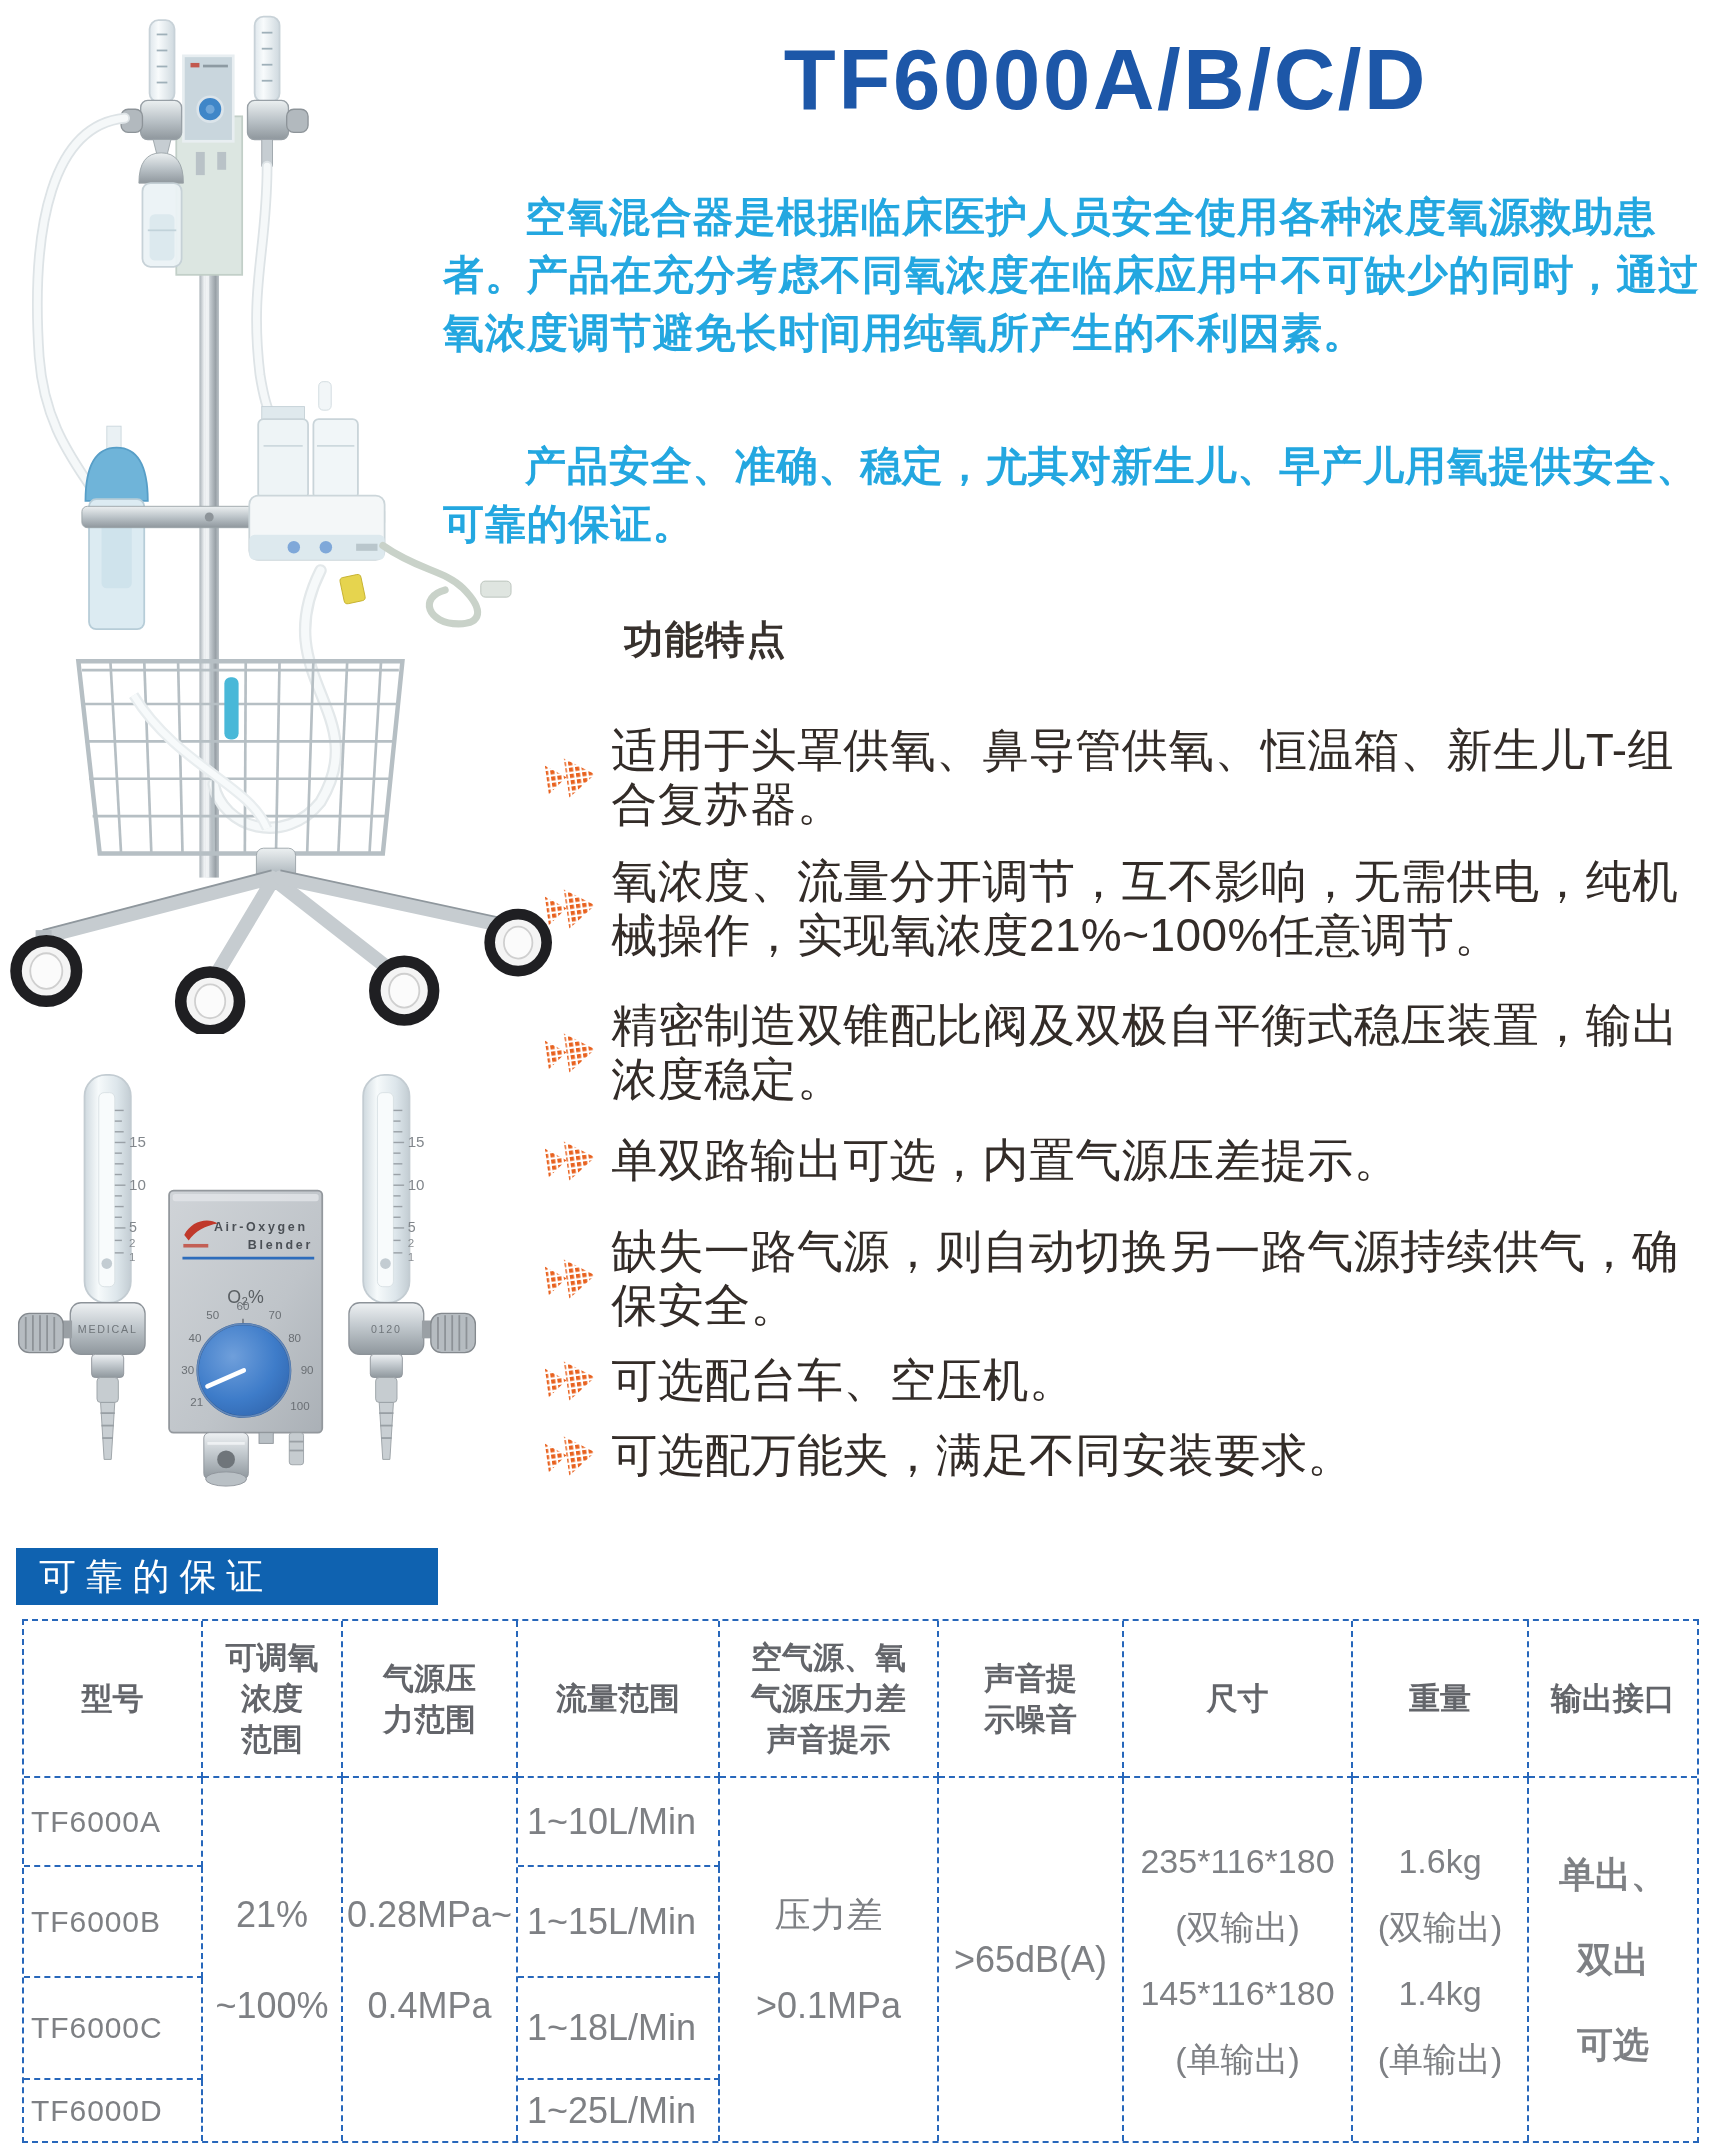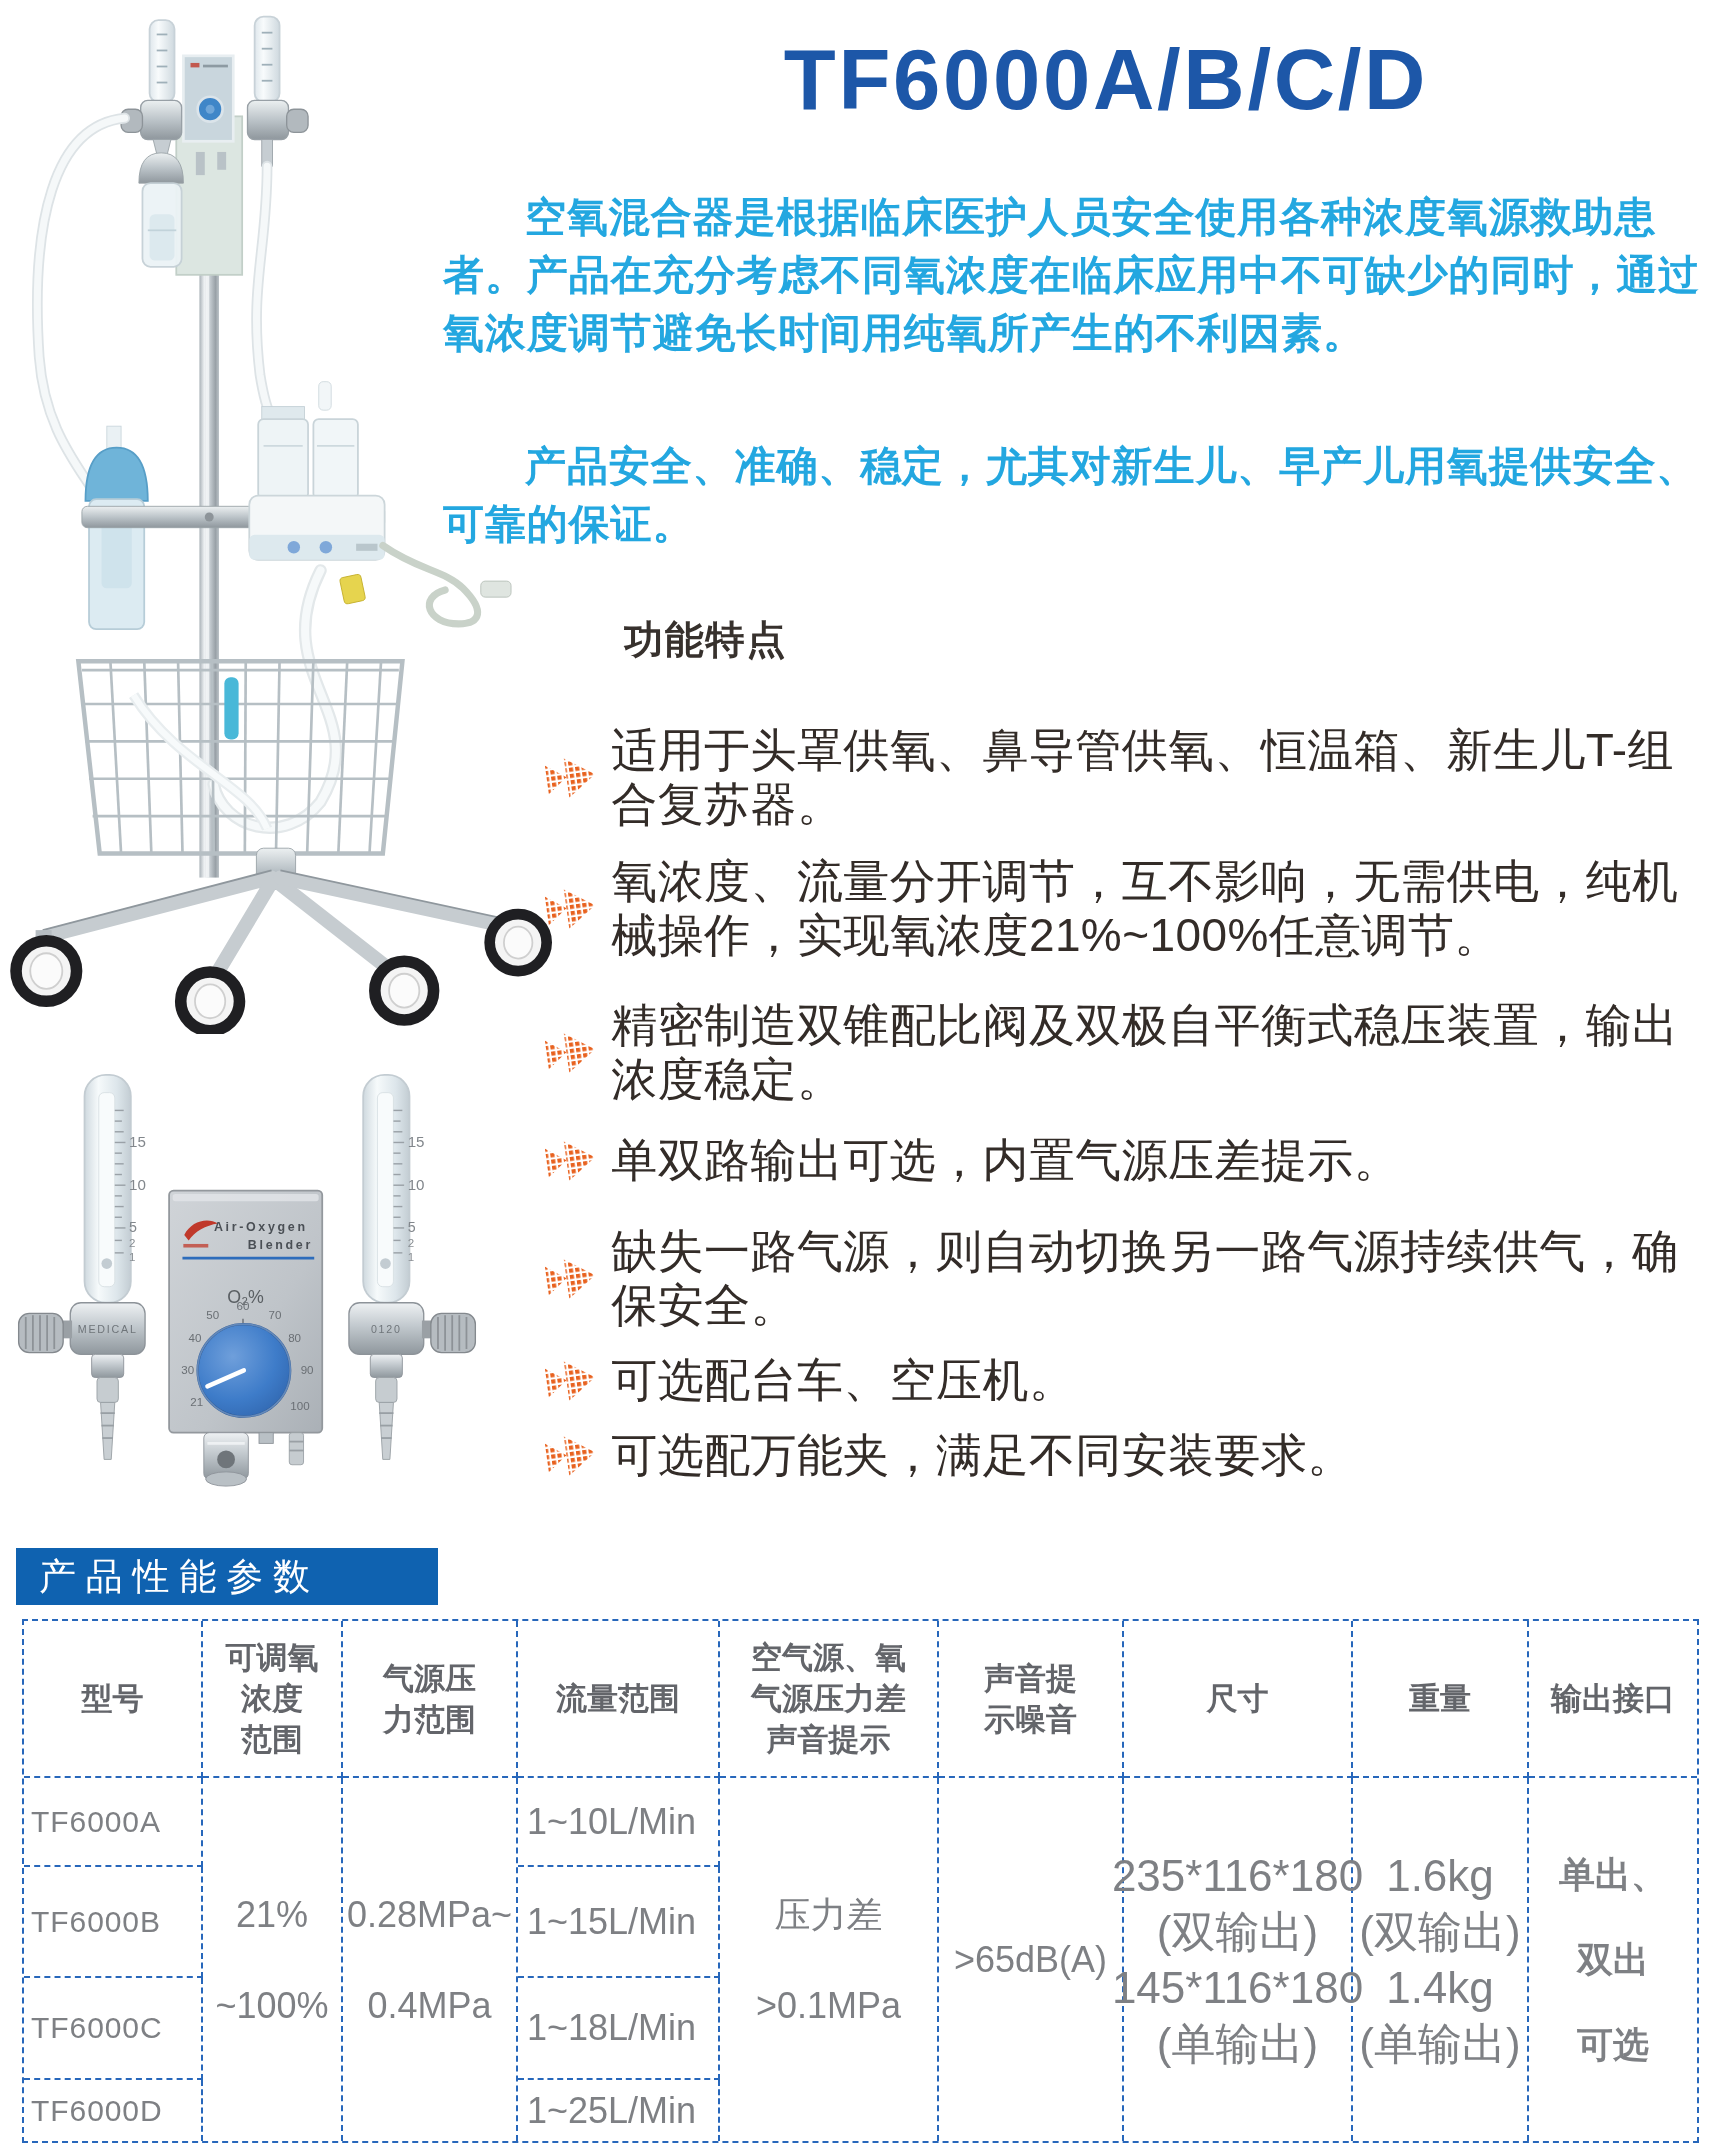--- a/index.html
+++ b/index.html
@@ -44,21 +44,21 @@
        border:2.7px dashed var(--dash);box-sizing:content-box;}
   .cell{display:flex;align-items:center;justify-content:center;text-align:center;
         white-space:pre-line;box-sizing:border-box;color:var(--cell-gray);}
   .br{border-right:2.7px dashed var(--dash);}
   .bb{border-bottom:2.7px dashed var(--dash);}
   .th{font-weight:700;color:var(--head-gray);font-size:31px;line-height:41px;}
   .model{justify-content:flex-start;padding-left:7.1px;font-size:30px;letter-spacing:0.9px;text-align:left;}
   .flow{justify-content:flex-start;padding-left:9px;font-size:36px;text-align:center;}
   .mc{font-size:36px;}
   .lh-big{line-height:91px;}
-  .lh-mid{line-height:56px;font-size:44px;}
+  .lh-mid{line-height:66px;font-size:34px;}
   .lh-port{line-height:85px;font-weight:bold;}
 </style>
 </head>
 <body>
 
 <div class="page">
 
   <svg class="photo-stand" viewBox="0 0 620 1160" aria-hidden="true">
     <defs>
       <linearGradient id="chromeV" x1="0" y1="0" x2="1" y2="0">
@@ -468,21 +468,21 @@
         <circle cx="239" cy="452" r="10" fill="#6f757a"></circle>
         <line x1="218" y1="434" x2="260" y2="434" stroke="#eef1f3" stroke-width="3"></line>
         <rect x="276" y="422" width="16" height="12" fill="#b9c0c5" stroke="#8d9399"></rect>
         <rect x="310" y="422" width="16" height="36" rx="3" fill="#c6ccd0" stroke="#9aa0a5"></rect>
         <line x1="310" y1="432" x2="326" y2="432" stroke="#9aa0a5" stroke-width="2"></line>
         <line x1="310" y1="442" x2="326" y2="442" stroke="#9aa0a5" stroke-width="2"></line>
       </g>
     </g>
   </svg>
 
-  <div class="banner">产品性能参数</div>
+  <div class="banner">可靠的保证</div>
 
   <div class="tbl">
 
     <div class="cell th br bb" style="grid-area:1/1/2/2">型号</div>
     <div class="cell th br bb" style="grid-area:1/2/2/3">可调氧
 浓度
 范围</div>
     <div class="cell th br bb" style="grid-area:1/3/2/4">气源压
 力范围</div>
     <div class="cell th br bb" style="grid-area:1/4/2/5">流量范围</div>

